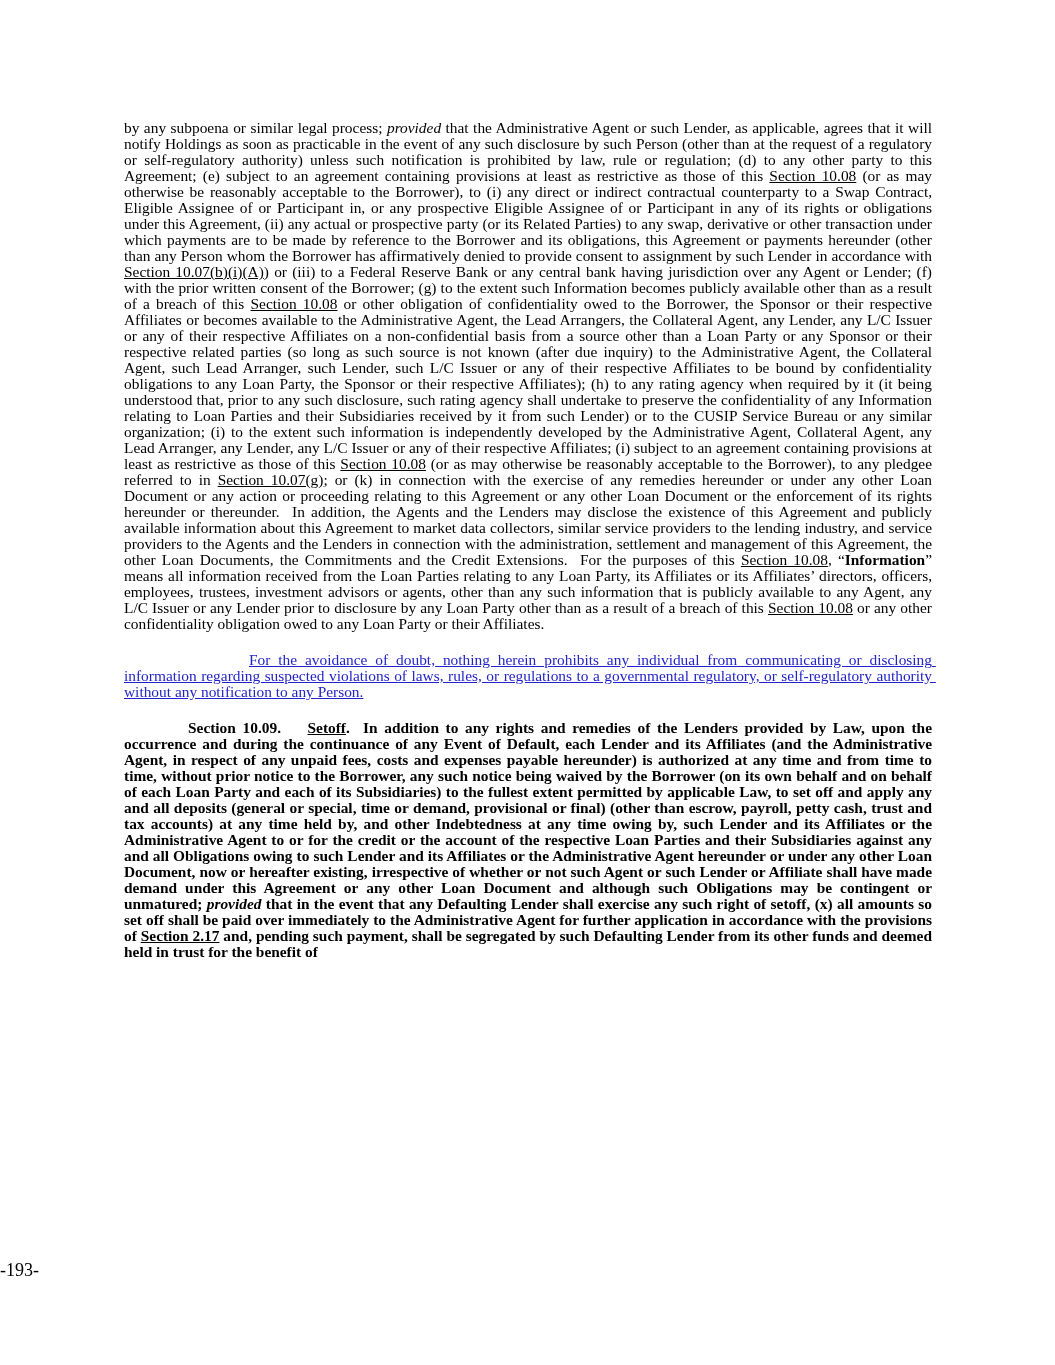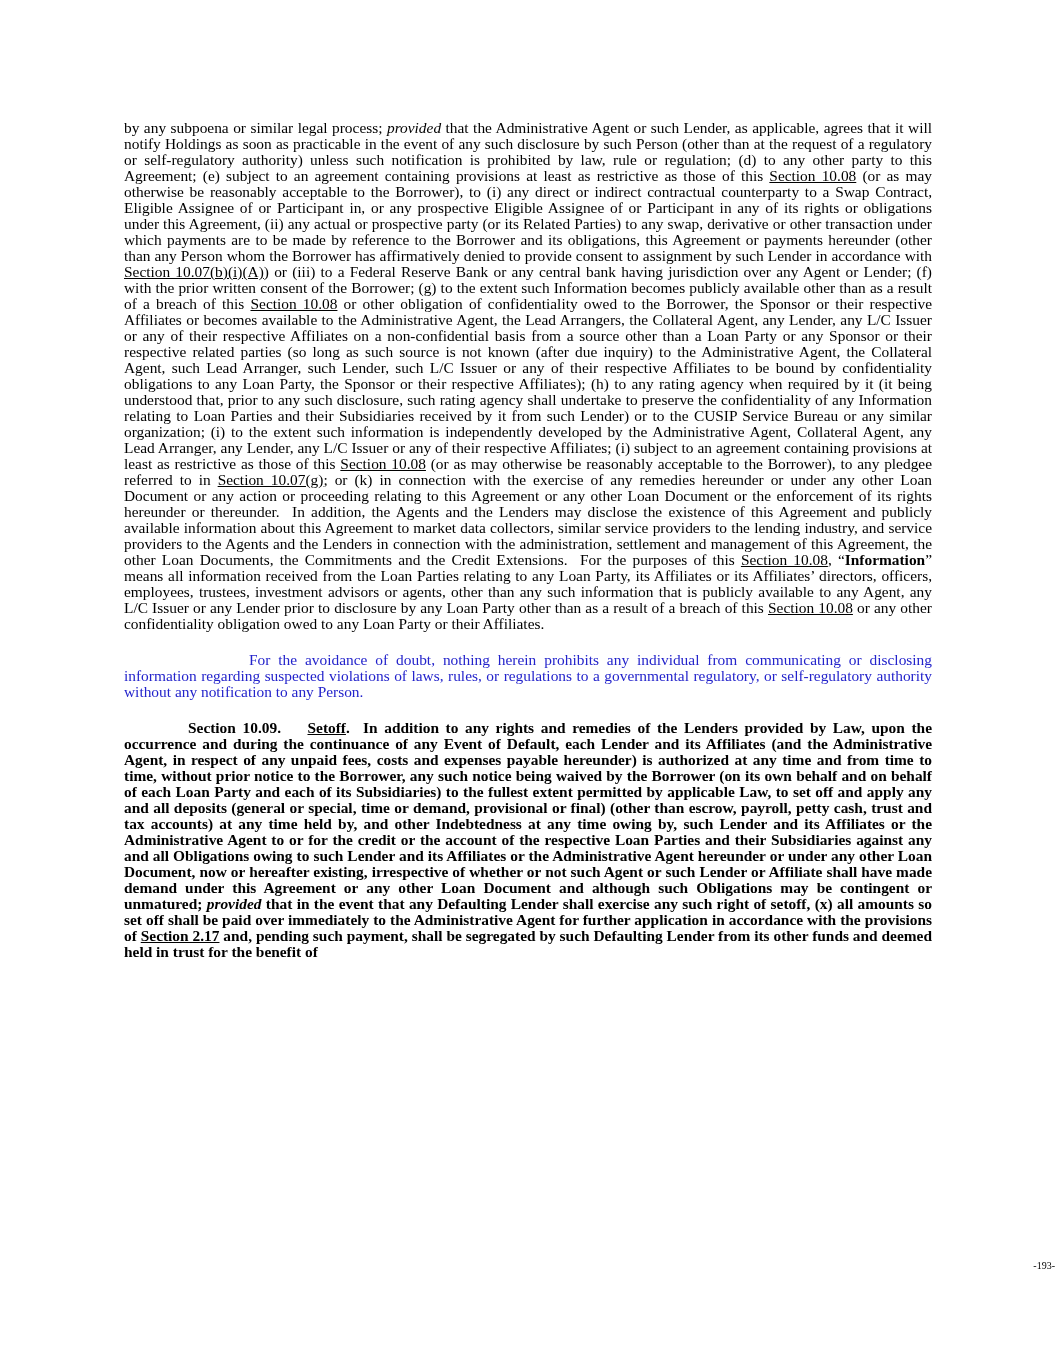--- a/index.html
+++ b/index.html
@@ -20,31 +20,31 @@
   }
   .para {
     font-size: 15.4px;
     line-height: 16px;
     text-align: justify;
     white-space: pre-wrap;
     margin: 0 0 20px 0;
   }
   .indent-1 { text-indent: 64px; font-weight: bold; }
   .indent-2 { text-indent: 125px; }
-  .inserted { }
+  .inserted { text-decoration: underline; }
   .run-italic { font-style: italic; }
   .run-underline { text-decoration: underline; }
   .run-bold { font-weight: bold; }
   .footer {
     position: absolute;
     top: 1260px;
     left: 0;
     width: 100%;
-    text-align: right;
-    font-size: 10px;
+    text-align: left;
+    font-size: 18px;
   }
 </style>
 </head>
 <body>
 
 <div class="content">
   <p class="para"><span>by any subpoena or similar legal process; </span><span class="run-italic">provided</span><span> that the Administrative Agent or such Lender, as applicable, agrees that it will notify Holdings as soon as practicable in the event of any such disclosure by such Person (other than at the request of a regulatory or self-regulatory authority) unless such notification is prohibited by law, rule or regulation; (d) to any other party to this Agreement; (e) subject to an agreement containing provisions at least as restrictive as those of this </span><span class="run-underline">Section 10.08</span><span> (or as may otherwise be reasonably acceptable to the Borrower), to (i) any direct or indirect contractual counterparty to a Swap Contract, Eligible Assignee of or Participant in, or any prospective Eligible Assignee of or Participant in any of its rights or obligations under this Agreement, (ii) any actual or prospective party (or its Related Parties) to any swap, derivative or other transaction under which payments are to be made by reference to the Borrower and its obligations, this Agreement or payments hereunder (other than any Person whom the Borrower has affirmatively denied to provide consent to assignment by such Lender in accordance with </span><span class="run-underline">Section 10.07(b)(i)(A)</span><span>) or (iii) to a Federal Reserve Bank or any central bank having jurisdiction over any Agent or Lender; (f) with the prior written consent of the Borrower; (g) to the extent such Information becomes publicly available other than as a result of a breach of this </span><span class="run-underline">Section 10.08</span><span> or other obligation of confidentiality owed to the Borrower, the Sponsor or their respective Affiliates or becomes available to the Administrative Agent, the Lead Arrangers, the Collateral Agent, any Lender, any L/C Issuer or any of their respective Affiliates on a non-confidential basis from a source other than a Loan Party or any Sponsor or their respective related parties (so long as such source is not known (after due inquiry) to the Administrative Agent, the Collateral Agent, such Lead Arranger, such Lender, such L/C Issuer or any of their respective Affiliates to be bound by confidentiality obligations to any Loan Party, the Sponsor or their respective Affiliates); (h) to any rating agency when required by it (it being understood that, prior to any such disclosure, such rating agency shall undertake to preserve the confidentiality of any Information relating to Loan Parties and their Subsidiaries received by it from such Lender) or to the CUSIP Service Bureau or any similar organization; (i) to the extent such information is independently developed by the Administrative Agent, Collateral Agent, any Lead Arranger, any Lender, any L/C Issuer or any of their respective Affiliates; (i) subject to an agreement containing provisions at least as restrictive as those of this </span><span class="run-underline">Section 10.08</span><span> (or as may otherwise be reasonably acceptable to the Borrower), to any pledgee referred to in </span><span class="run-underline">Section 10.07(g)</span><span>; or (k) in connection with the exercise of any remedies hereunder or under any other Loan Document or any action or proceeding relating to this Agreement or any other Loan Document or the enforcement of its rights hereunder or thereunder.  In addition, the Agents and the Lenders may disclose the existence of this Agreement and publicly available information about this Agreement to market data collectors, similar service providers to the lending industry, and service providers to the Agents and the Lenders in connection with the administration, settlement and management of this Agreement, the other Loan Documents, the Commitments and the Credit Extensions.  For the purposes of this </span><span class="run-underline">Section 10.08</span><span>, “</span><span class="run-bold">Information</span><span>” means all information received from the Loan Parties relating to any Loan Party, its Affiliates or its Affiliates’ directors, officers, employees, trustees, investment advisors or agents, other than any such information that is publicly available to any Agent, any L/C Issuer or any Lender prior to disclosure by any Loan Party other than as a result of a breach of this </span><span class="run-underline">Section 10.08</span><span> or any other confidentiality obligation owed to any Loan Party or their Affiliates.</span></p>
 
   <p class="para inserted indent-2" style="color: rgb(35, 35, 203);"><span>For the avoidance of doubt, nothing herein prohibits any individual from communicating or disclosing information regarding suspected violations of laws, rules, or regulations to a governmental regulatory, or self-regulatory authority without any notification to any Person.</span></p>
 

